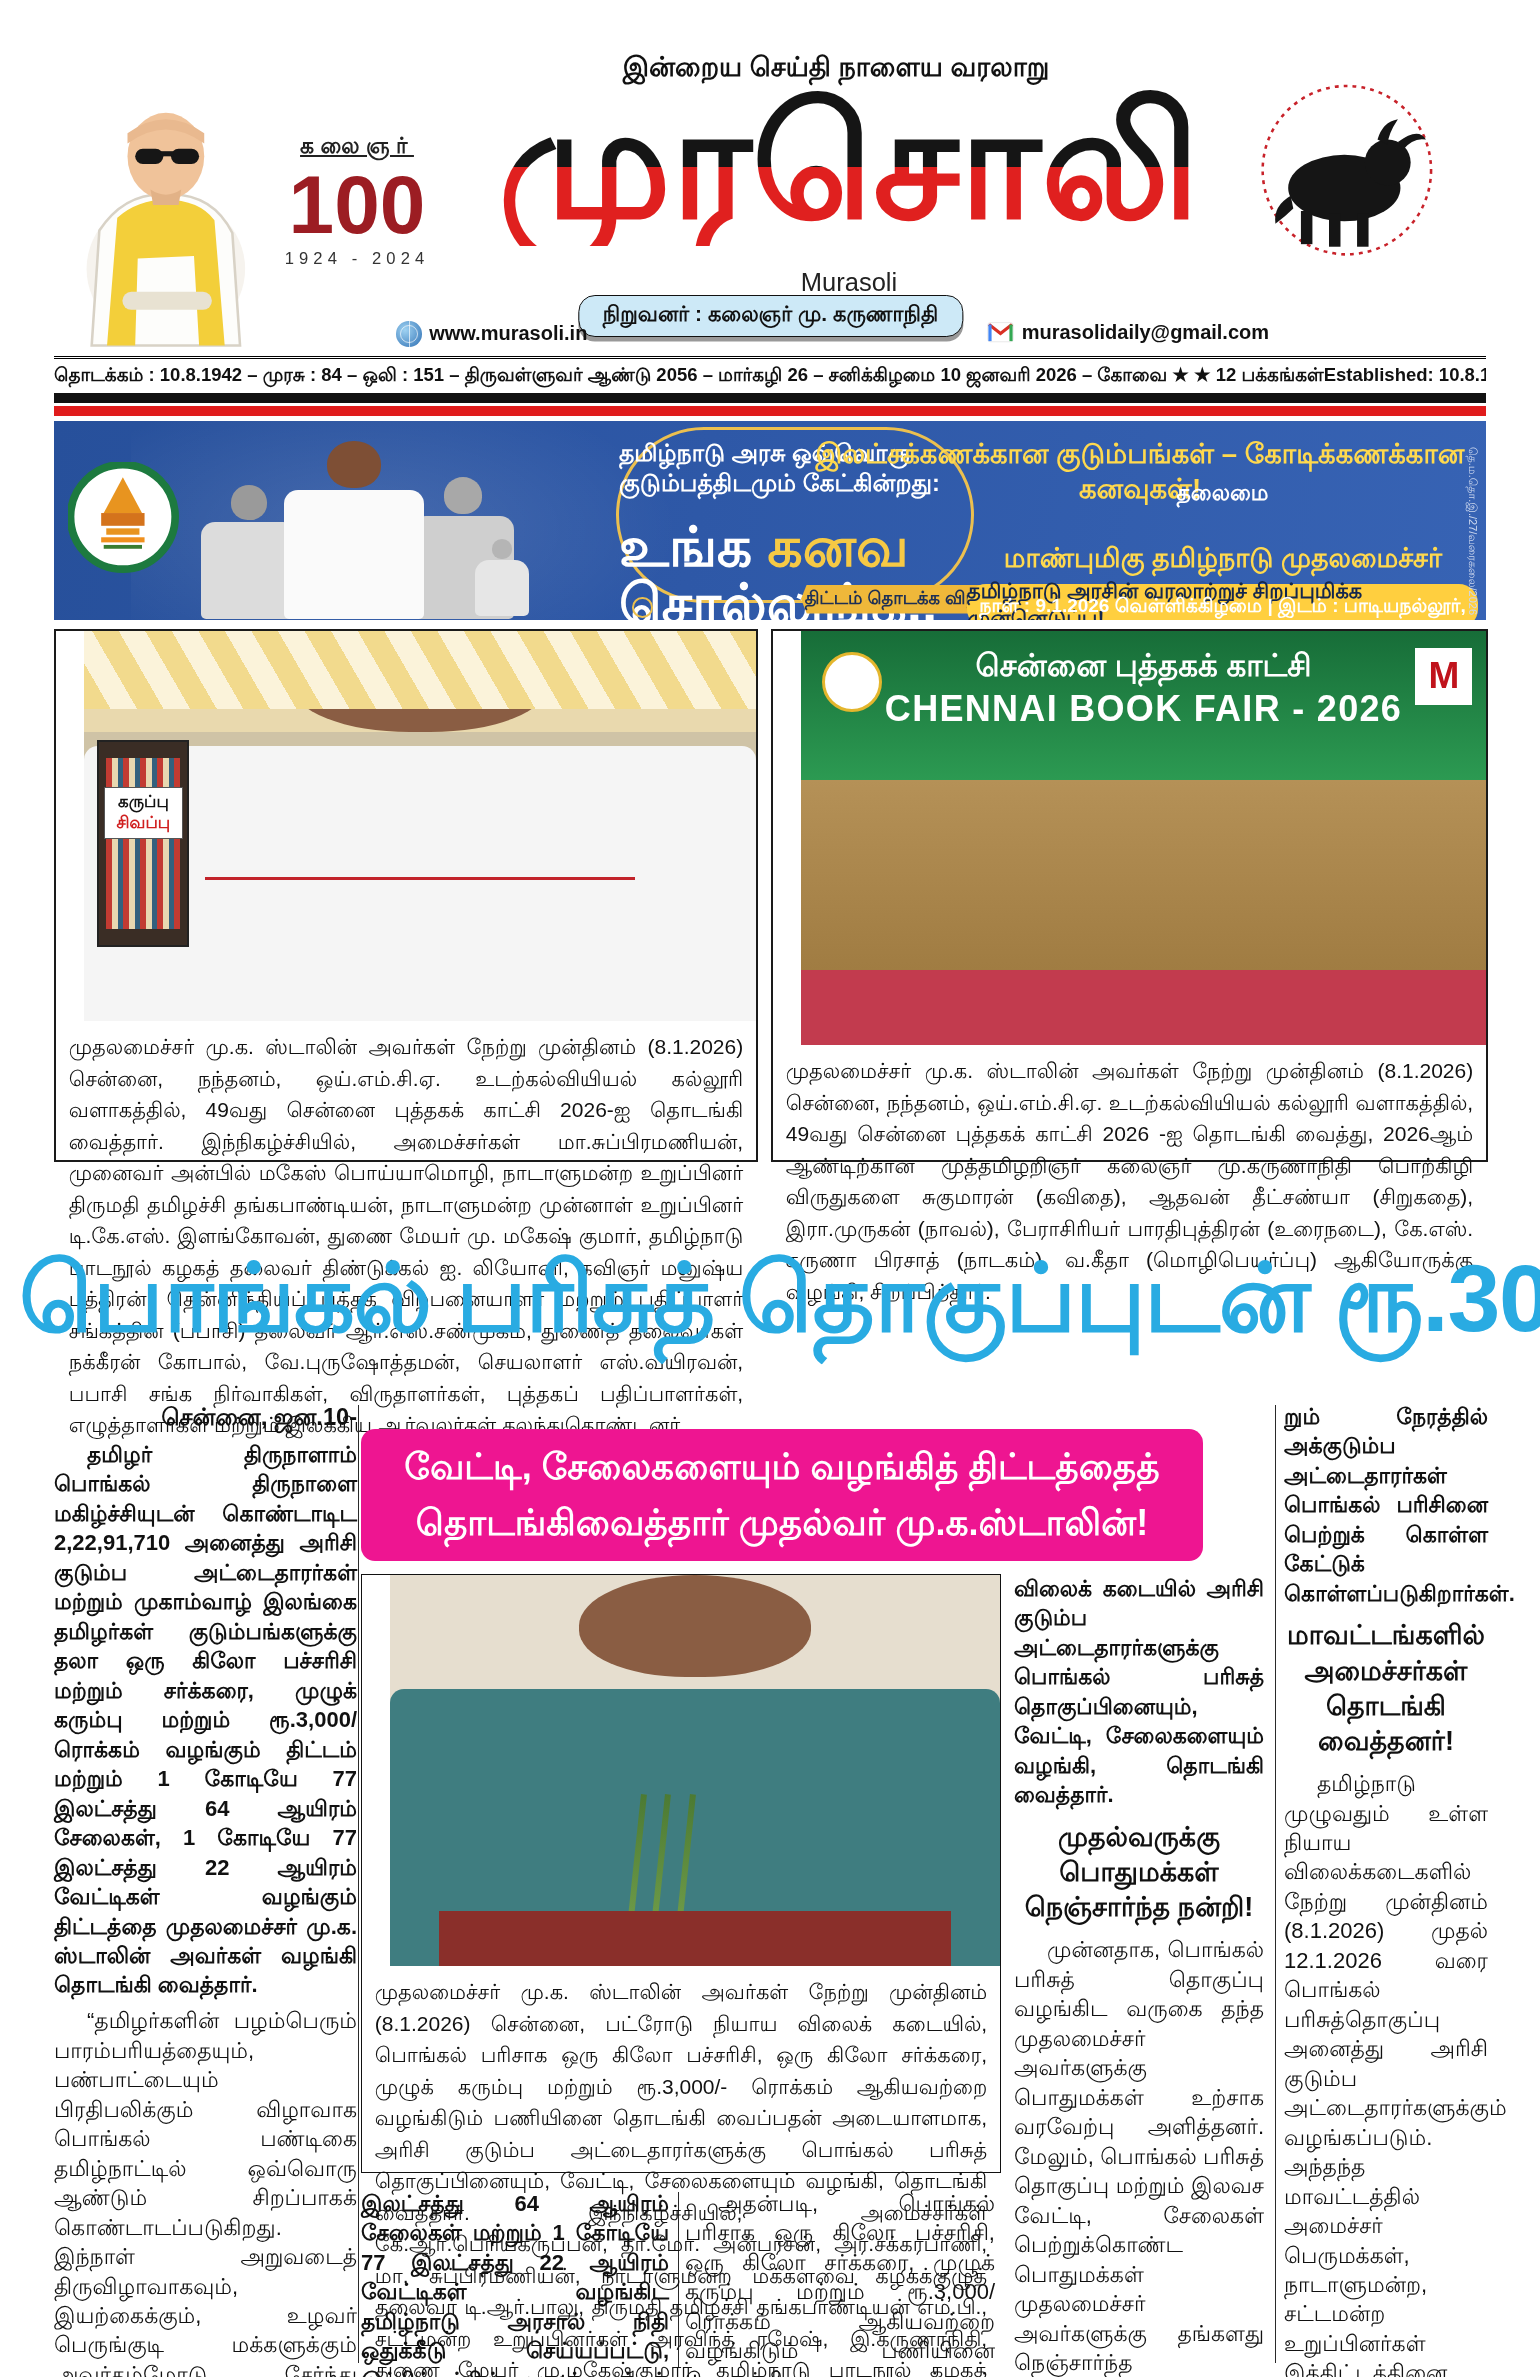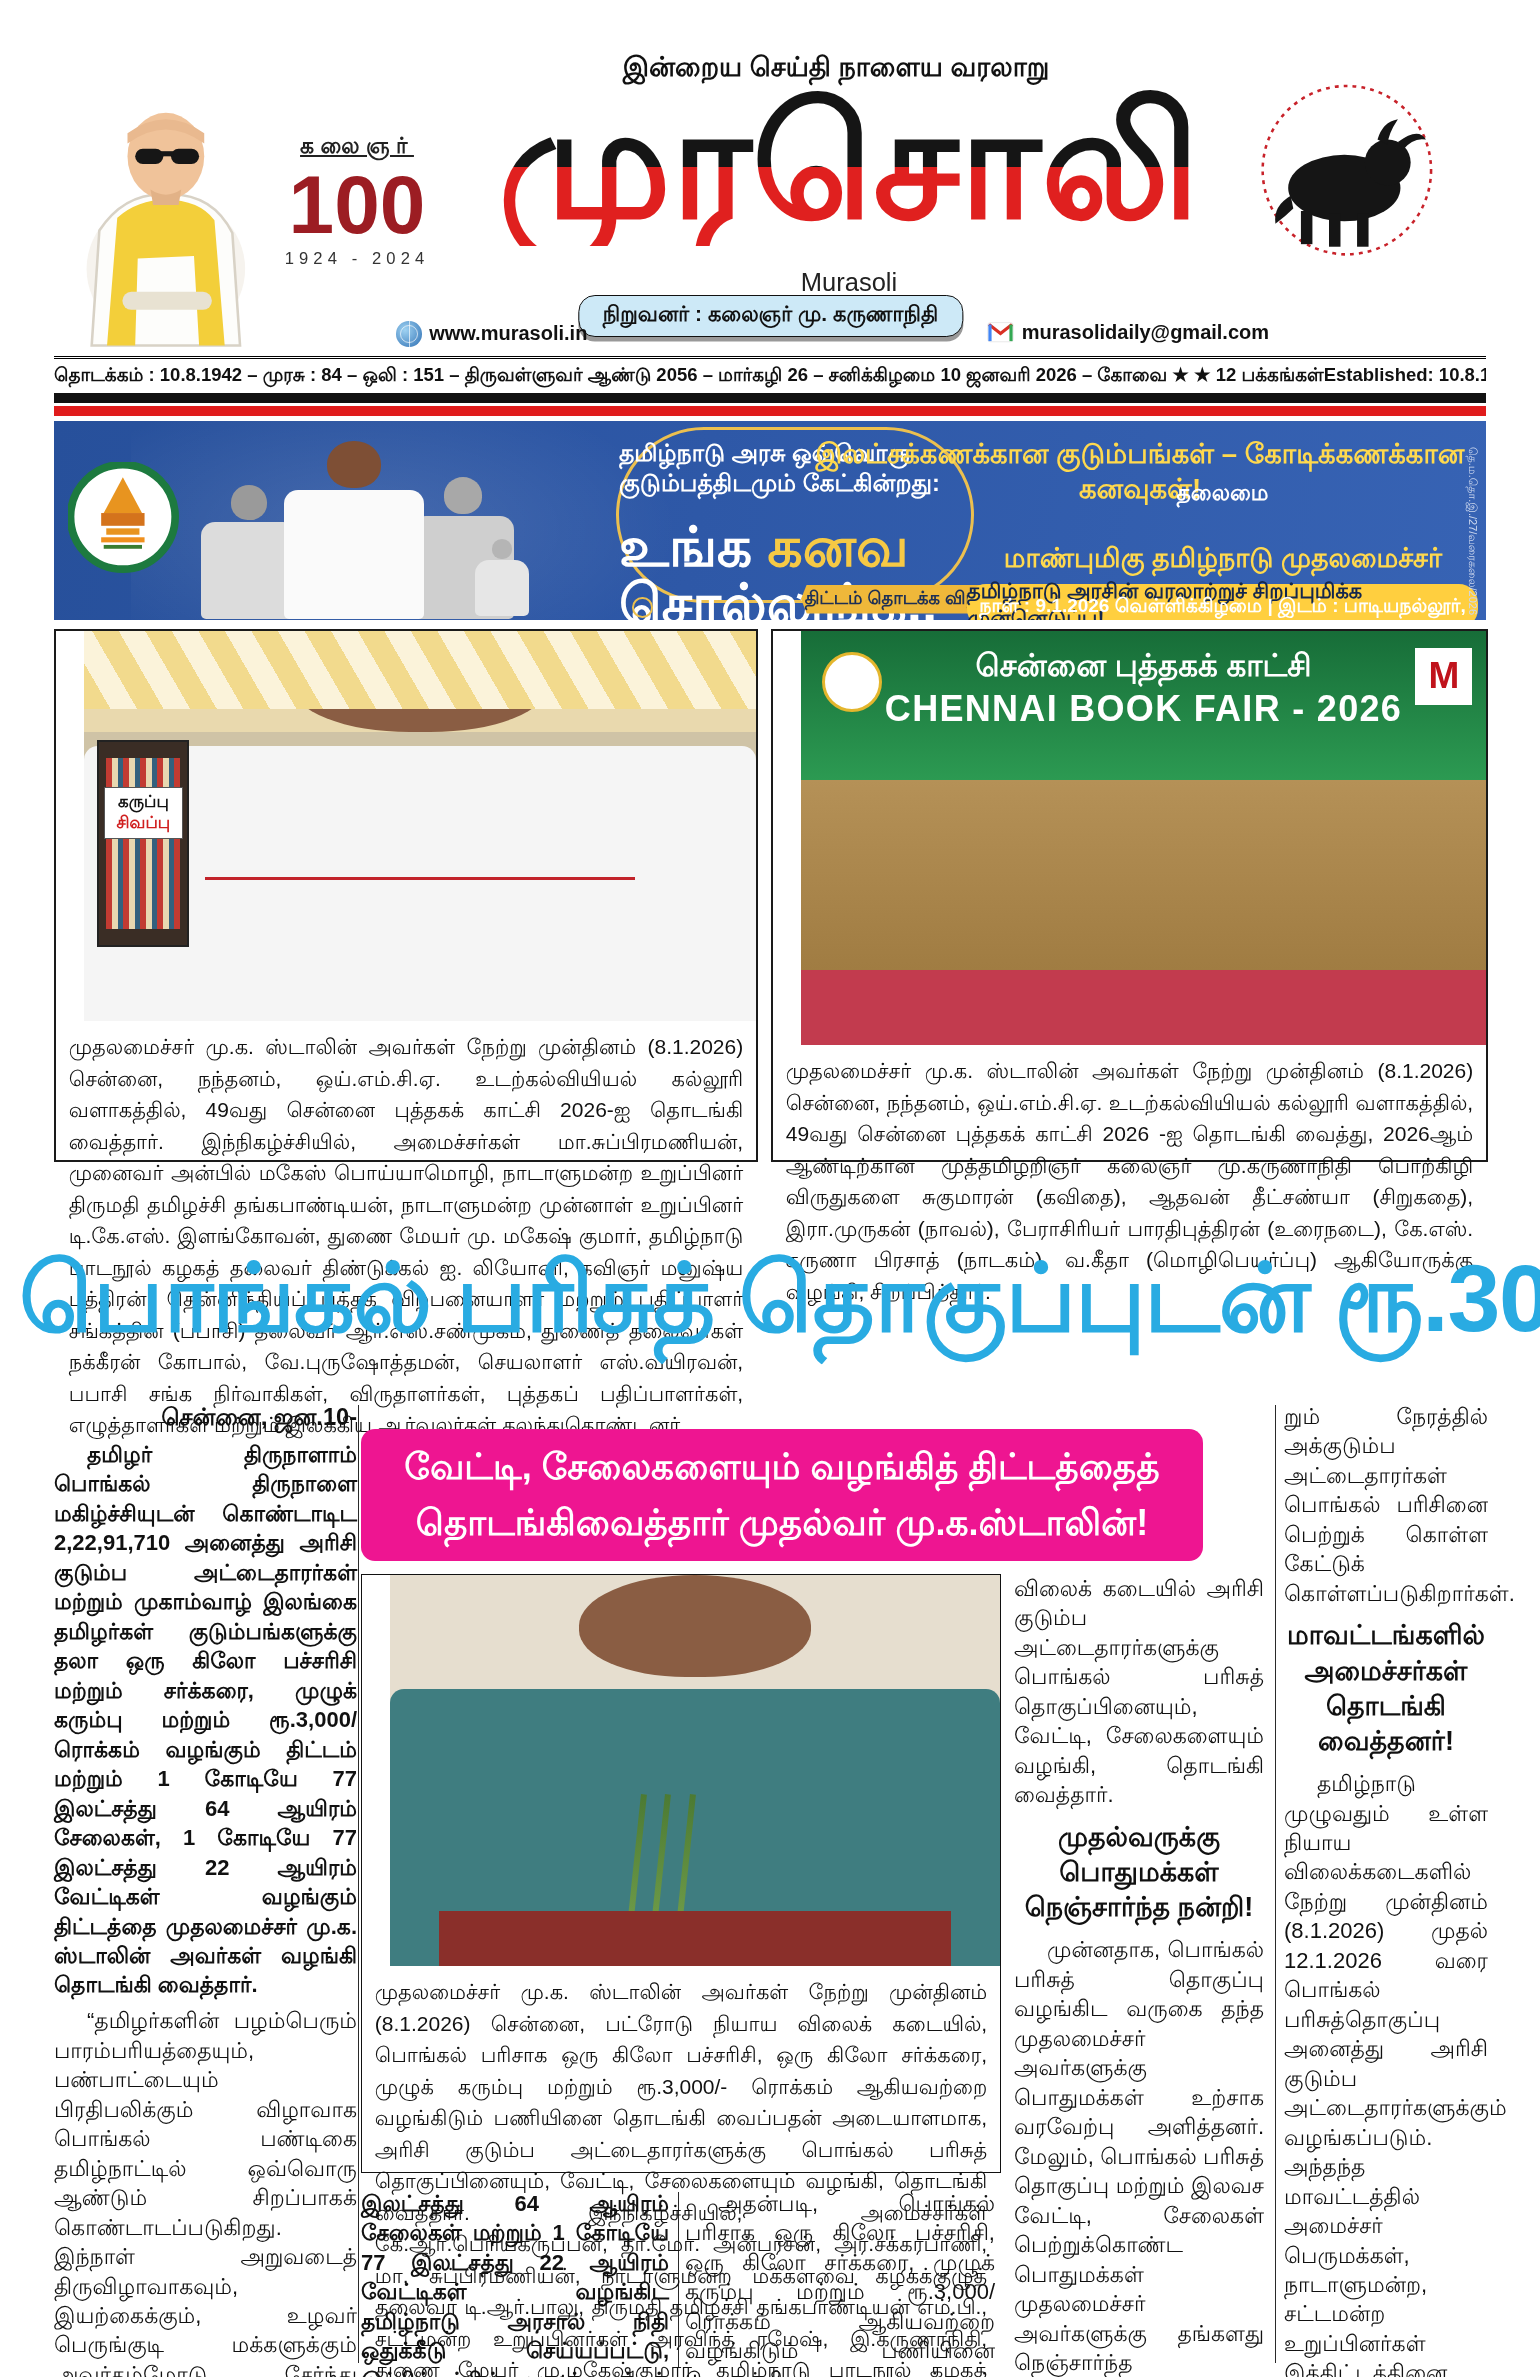--- a/index.html
+++ b/index.html
@@ -92,21 +92,21 @@
   .cane{position:absolute;bottom:10%;width:6.4px;height:34%;background:linear-gradient(#4c7a33,#6f9c49);transform:rotate(6deg);}
   .caption{padding:10.2px 12.8px;font-size:21px;line-height:1.5;text-align:justify;}
   
   .kickerwrap{left:0;top:1177px;width:1541px;text-align:center;}
   .kicker{display:inline-block;font-size:49px;font-weight:800;border-bottom:3.8px solid #000;padding:0 19px 9px;}
   .mainhead{left:19px;top:1244px;width:1503px;text-align:center;font-size:95px;font-weight:800;
       letter-spacing:-1.3px;color:#29abe2;white-space:nowrap;}
   
   .col{position:absolute;font-size:22px;line-height:1.34;text-align:justify;}
   .col p{margin:0 0 6.4px;text-indent:33px;}
-  .col p.nofirst{text-indent:0;}
+  .col p.nofirst{text-indent:0;font-weight:bold;}
   .b{font-weight:700;}
   .dateline{text-align:right;font-weight:800;font-size:23.6px;margin-bottom:6.4px;}
   .subhead{text-align:center;font-weight:800;font-size:27px;line-height:1.3;margin:10.2px 0;}
   .pinkbox{left:361px;top:1429px;width:842px;height:132px;background:#ee1591;border-radius:14px;
       display:flex;flex-direction:column;justify-content:center;text-align:center;color:#fff;}
   .pinkbox div{font-size:36px;font-weight:800;line-height:1.55;}
   .figC{left:361px;top:1574px;width:640px;height:599px;border:1.9px solid #111;background:#fff;box-sizing:border-box;}
   .vrule{position:absolute;width:1.3px;background:#2a2a2a;}
   .r-a{left:358px;top:1405px;height:958px;}
   .r-b{left:1275px;top:1405px;height:958px;}

